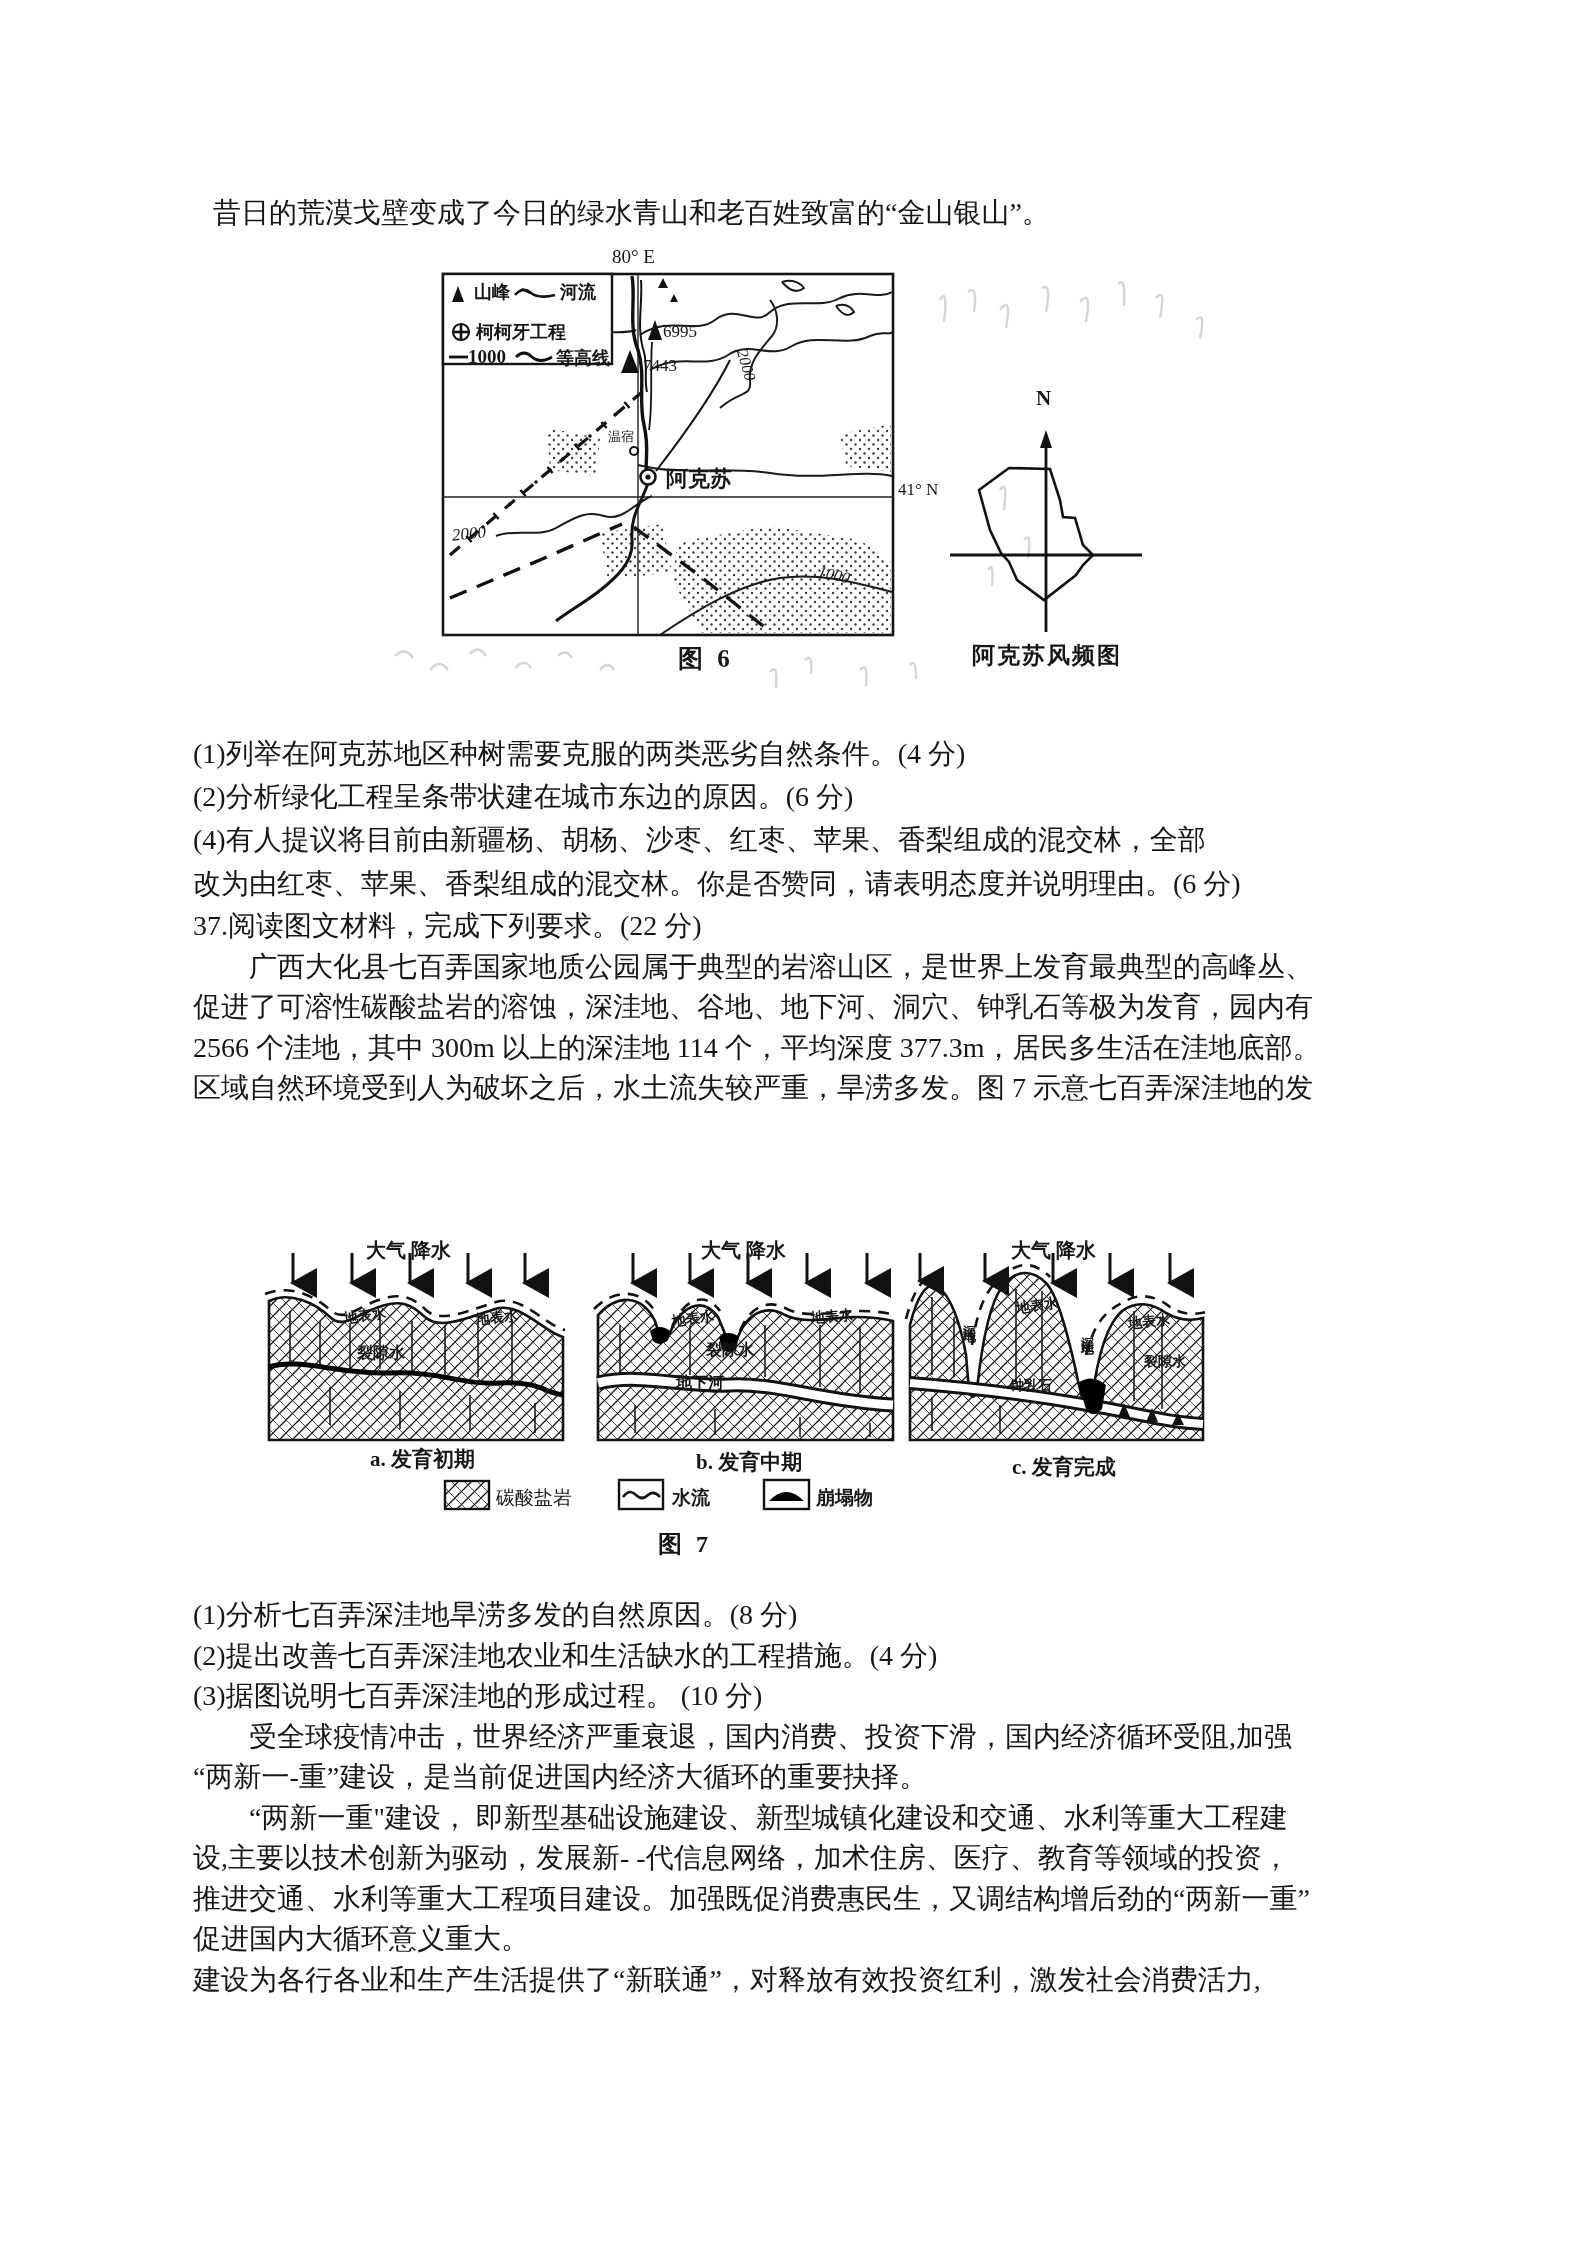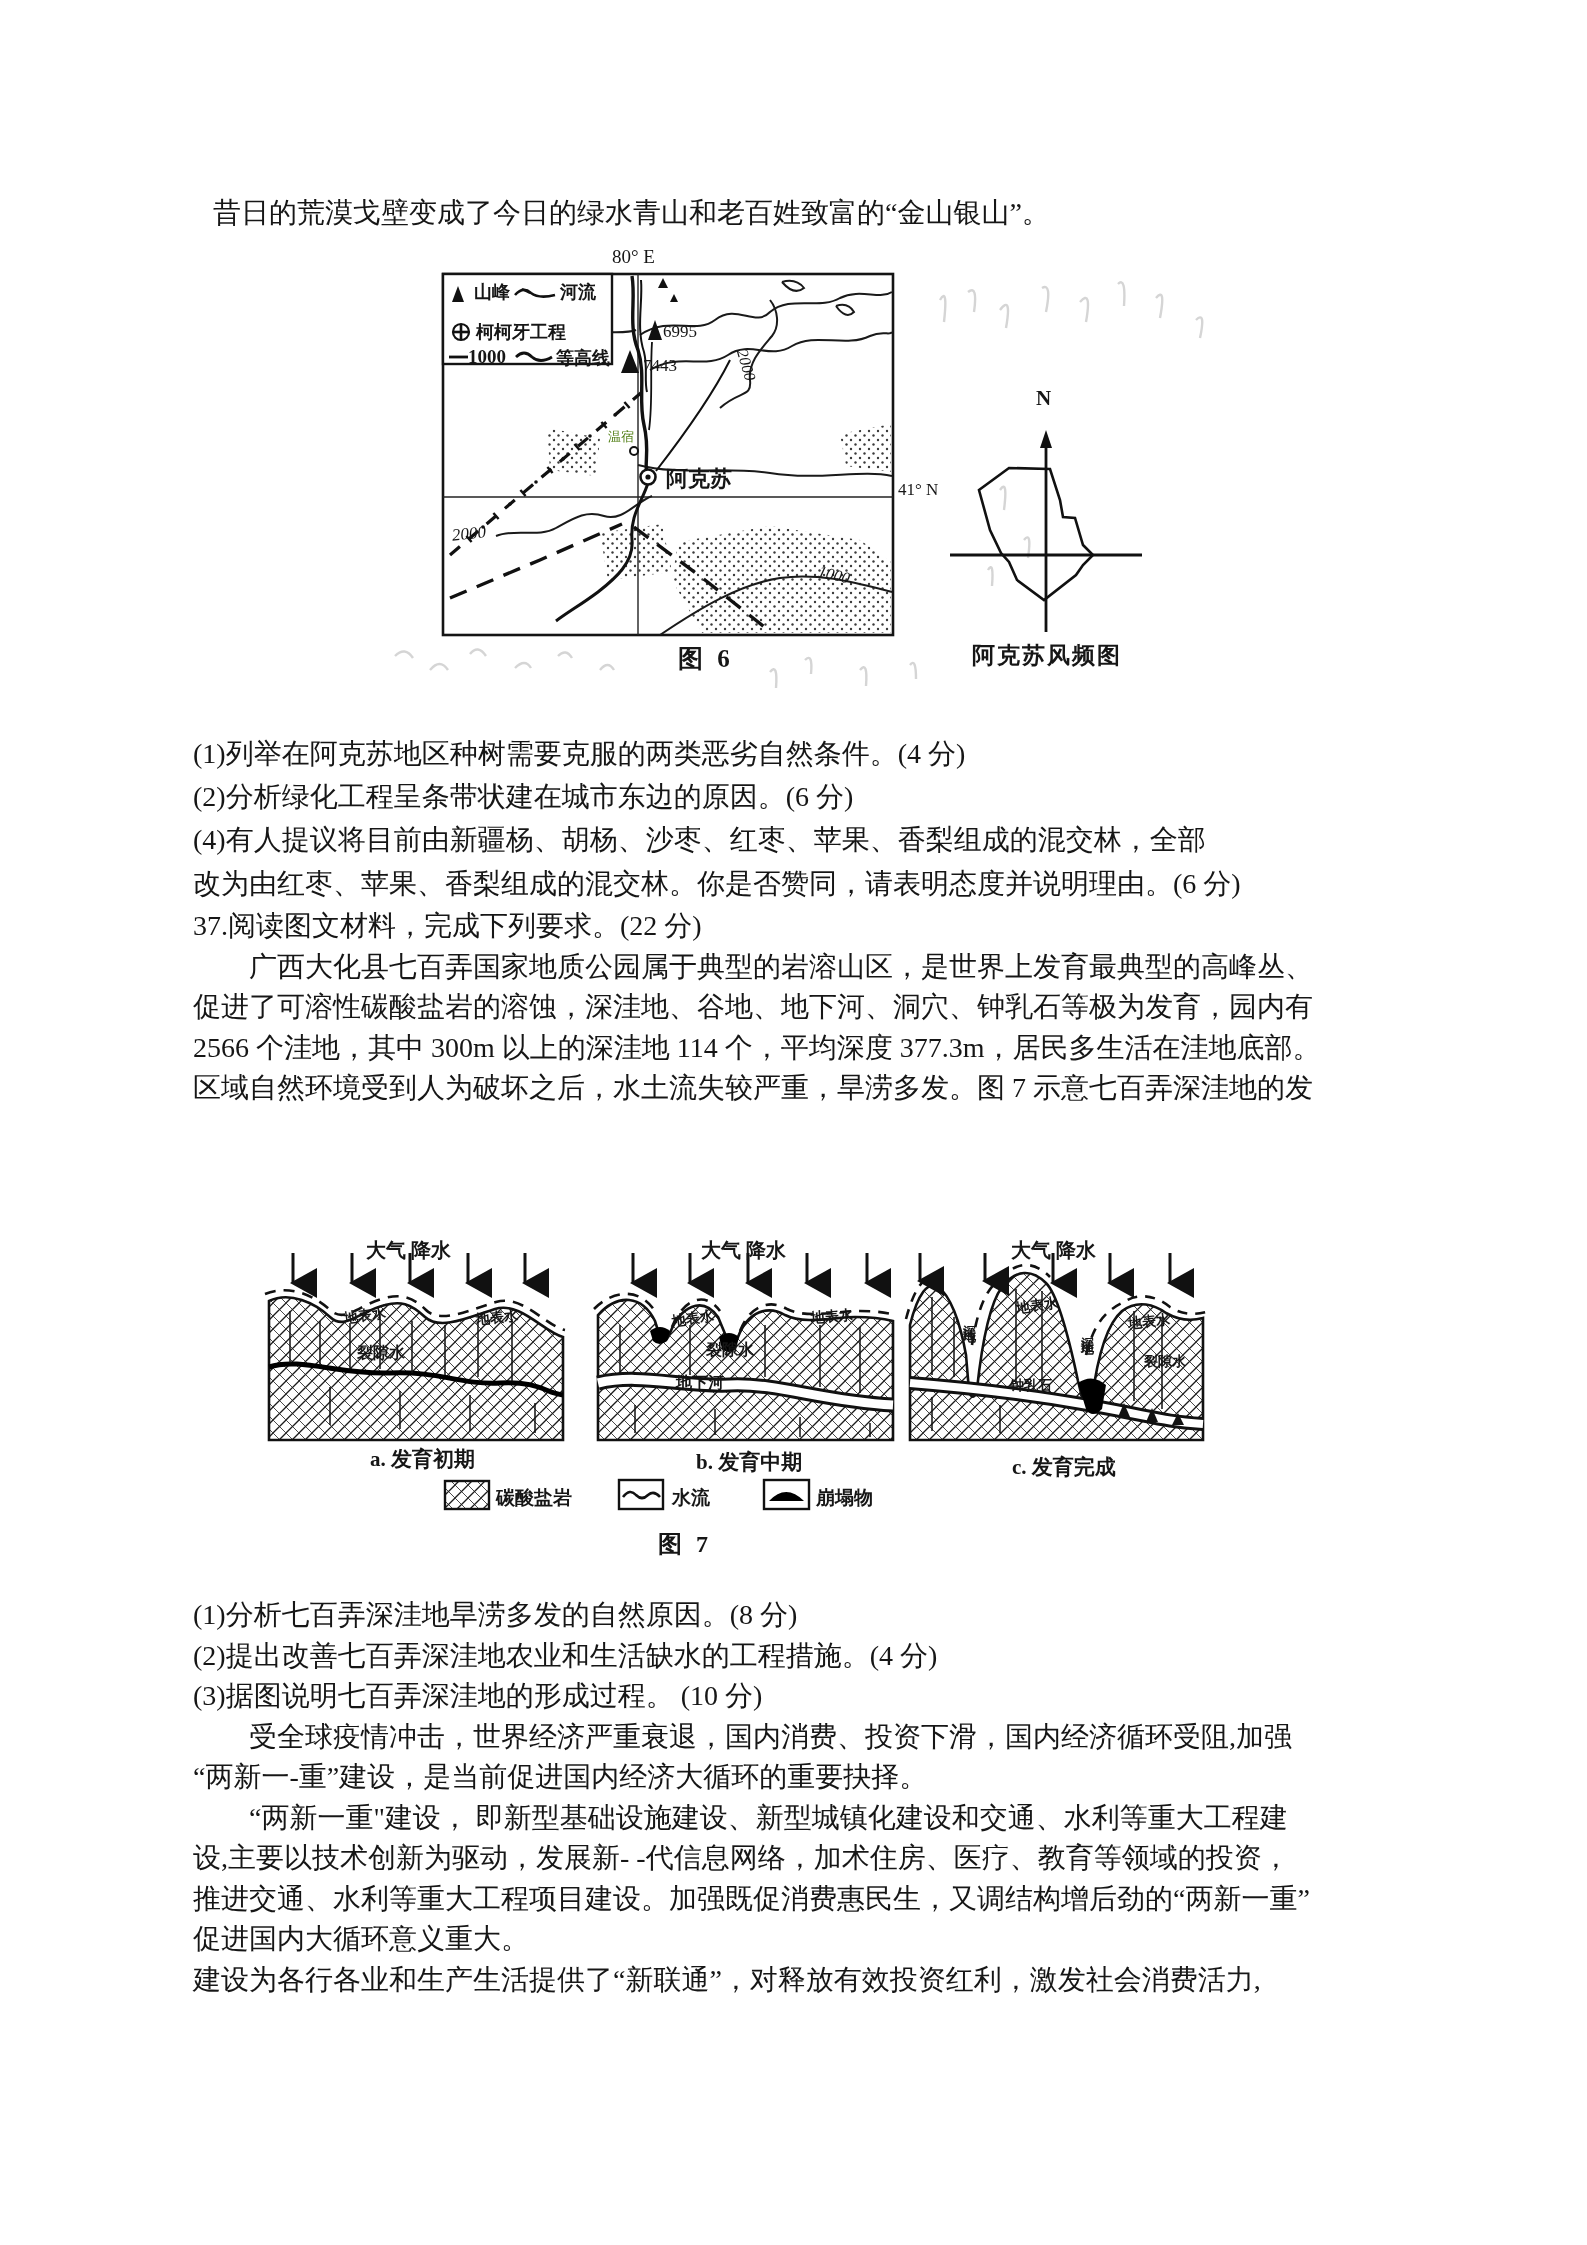--- a/index.html
+++ b/index.html
@@ -140,21 +140,21 @@
   <div class="lbl maplbl" style="left:260px;top:40px;">河流</div>
   <div class="lbl maplbl" style="left:176px;top:80px;">柯柯牙工程</div>
   <div class="lbl" style="left:168px;top:106px;font-size:19px;font-weight:700;">1000</div>
   <div class="lbl maplbl" style="left:256px;top:106px;">等高线</div>
   <div class="lbl" style="left:363px;top:82px;font-size:17px;">6995</div>
   <div class="lbl" style="left:343px;top:116px;font-size:17px;">7443</div>
   <div class="lbl" style="left:430px;top:116px;font-size:16px;font-style:italic;transform:rotate(74deg);">2000</div>
   <div class="lbl" style="left:152px;top:284px;font-size:17px;font-style:italic;transform:rotate(-6deg);">2000</div>
   <div class="lbl" style="left:518px;top:326px;font-size:16px;font-style:italic;transform:rotate(14deg);">1000</div>
   <div class="lbl" style="left:366px;top:224px;font-size:22px;font-weight:600;">阿克苏</div>
-  <div class="lbl" style="left:308px;top:188px;font-size:13px;color:#4d7c0f;filter:blur(0.4px);">温宿</div>
+  <div class="lbl" style="left:308px;top:188px;font-size:13px;color:#0f172a;filter:blur(0.4px);">温宿</div>
   <div class="lbl" style="left:736px;top:146px;font-size:21px;font-weight:700;">N</div>
   <div class="lbl cap" style="left:378px;top:402px;">图 6</div>
   <div class="lbl" style="left:672px;top:400px;font-size:23px;font-weight:600;letter-spacing:2px;">阿克苏风频图</div>
 </div>
 
 <div class="txtblock lh43" style="top:694px;margin-top:38px;">
   <div class="line">(1)列举在阿克苏地区种树需要克服的两类恶劣自然条件。(4 分)</div>
   <div class="line">(2)分析绿化工程呈条带状建在城市东边的原因。(6 分)</div>
   <div class="line">(4)有人提议将目前由新疆杨、胡杨、沙枣、红枣、苹果、香梨组成的混交林，全部</div>
   <div class="line">改为由红枣、苹果、香梨组成的混交林。你是否赞同，请表明态度并说明理由。(6 分)</div>
@@ -290,21 +290,21 @@
   <div class="lbl smalllbl" style="left:868px;top:88px;transform:rotate(-6deg);">地表水</div>
   <div class="lbl smalllbl vert" style="left:700px;top:90px;font-size:13px;">深洼地</div>
   <div class="lbl smalllbl vert" style="left:818px;top:102px;font-size:13px;">深洼地</div>
   <div class="lbl smalllbl" style="left:884px;top:128px;font-size:14px;">裂隙水</div>
   <div class="lbl smalllbl" style="left:750px;top:152px;font-size:14px;">钟乳石</div>
 
   <div class="lbl" style="left:110px;top:220px;font-size:21px;font-weight:600;">a. 发育初期</div>
   <div class="lbl" style="left:436px;top:223px;font-size:21px;font-weight:600;">b. 发育中期</div>
   <div class="lbl" style="left:752px;top:228px;font-size:21px;font-weight:600;text-align:center;">c. 发育完成</div>
 
-  <div class="lbl" style="left:236px;top:260px;font-size:19px;font-weight:700;">碳酸盐岩</div>
+  <div class="lbl" style="left:236px;top:260px;font-size:19px;font-weight:400;">碳酸盐岩</div>
   <div class="lbl" style="left:412px;top:260px;font-size:19px;font-weight:600;">水流</div>
   <div class="lbl" style="left:556px;top:260px;font-size:19px;font-weight:600;">崩塌物</div>
   <div class="lbl cap" style="left:398px;top:303px;font-size:24px;">图 7</div>
 </div>
 
 <div class="txtblock lh40" style="top:1595px;">
   <div class="line">(1)分析七百弄深洼地旱涝多发的自然原因。(8 分)</div>
   <div class="line">(2)提出改善七百弄深洼地农业和生活缺水的工程措施。(4 分)</div>
   <div class="line">(3)据图说明七百弄深洼地的形成过程。 (10 分)</div>
   <div class="line indent">受全球疫情冲击，世界经济严重衰退，国内消费、投资下滑，国内经济循环受阻,加强</div>

